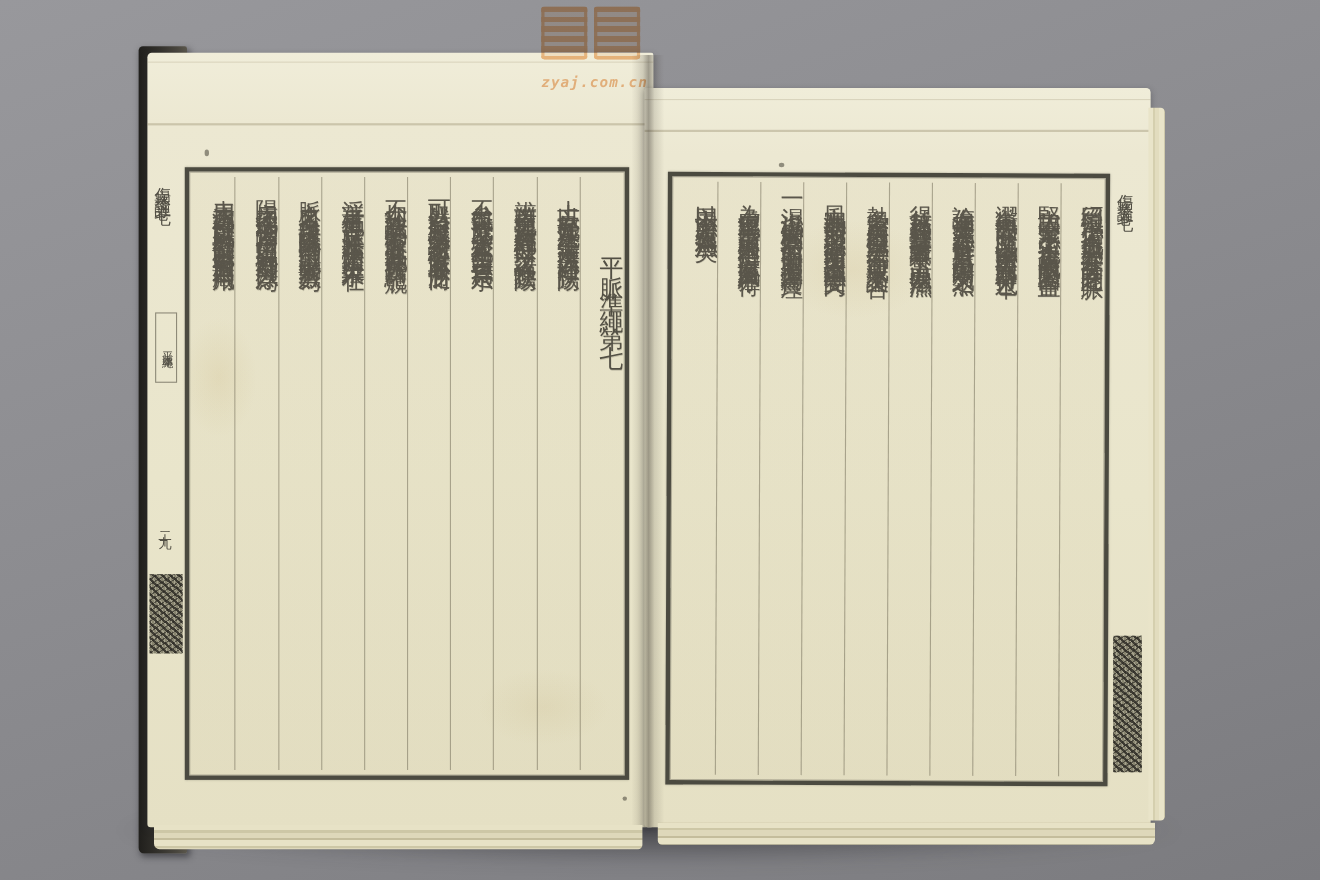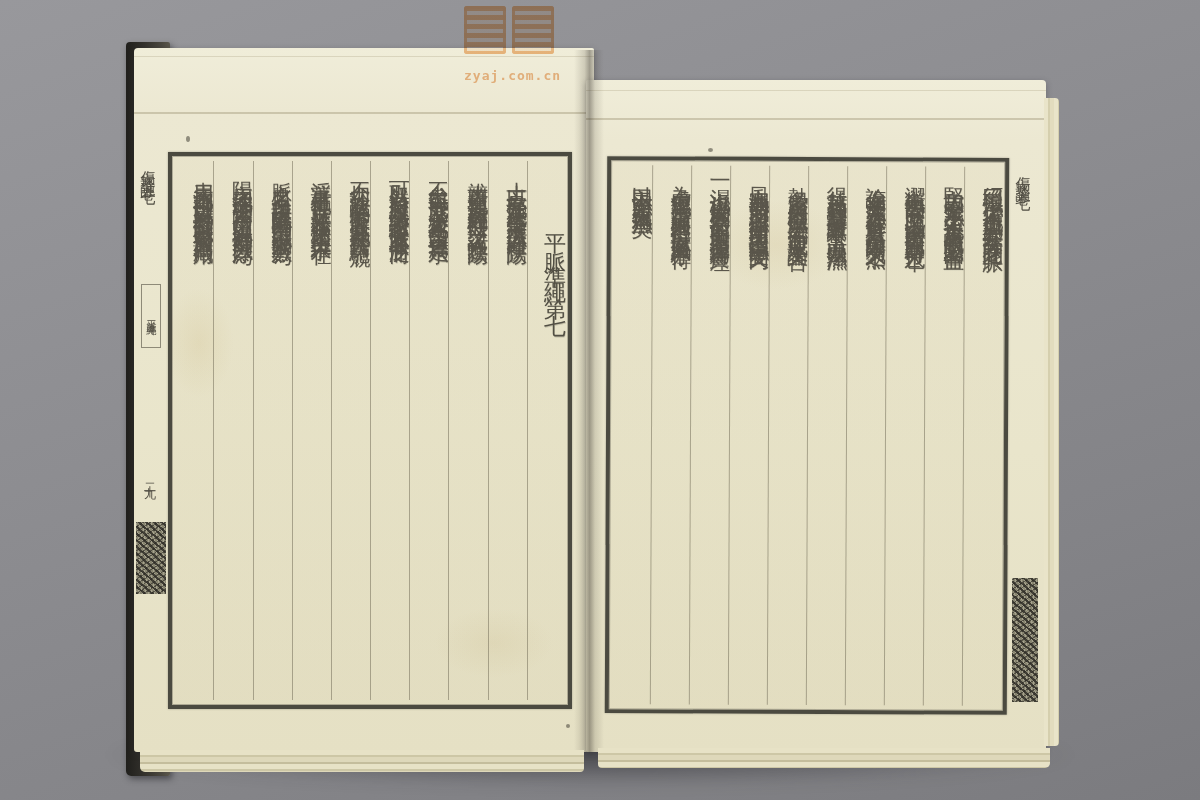--- a/index.html
+++ b/index.html
@@ -68,21 +68,21 @@
     background-image:
       repeating-linear-gradient(41deg,rgba(40,38,33,.78) 0 2px,rgba(0,0,0,0) 2px 5px),
       repeating-linear-gradient(-33deg,rgba(40,38,33,.6) 0 1px,rgba(0,0,0,0) 1px 4px),
       repeating-linear-gradient(80deg,rgba(246,241,221,.28) 0 1px,rgba(0,0,0,0) 1px 3px);}
   .banxin .ink-block{top:366px;left:0;width:30px;height:72px;}
   .edge-strip{position:absolute;left:1010px;top:160px;width:28px;height:552px;color:#514e44;}
   .edge-title{position:absolute;top:4px;left:5px;font-size:15px;letter-spacing:5px;line-height:1;}
   .edge-strip .ink-block{top:418px;left:2px;width:26px;height:124px;}
 
   
-  .watermark{position:absolute;left:464px;top:6px;width:110px;opacity:.62;mix-blend-mode:multiply;}
+  .watermark{position:absolute;left:492px;top:6px;width:110px;opacity:.62;mix-blend-mode:multiply;font-style:italic;}
   .seals{display:flex;gap:6px;}
   .seal{width:42px;height:48px;border-radius:3px;
     background:
       repeating-linear-gradient(180deg,rgba(236,152,72,.95) 0 5px,rgba(236,152,72,.25) 5px 9px);
     box-shadow:inset 0 0 0 3px rgba(236,152,72,.9);}
   .wm-url{margin-top:14px;font-family:"DejaVu Sans Mono","Liberation Mono",monospace;
     font-size:13px;font-weight:bold;letter-spacing:1px;color:#e8954d;}
 
   .speck{position:absolute;border-radius:50%;background:rgba(70,65,55,.55);}
 </style>

